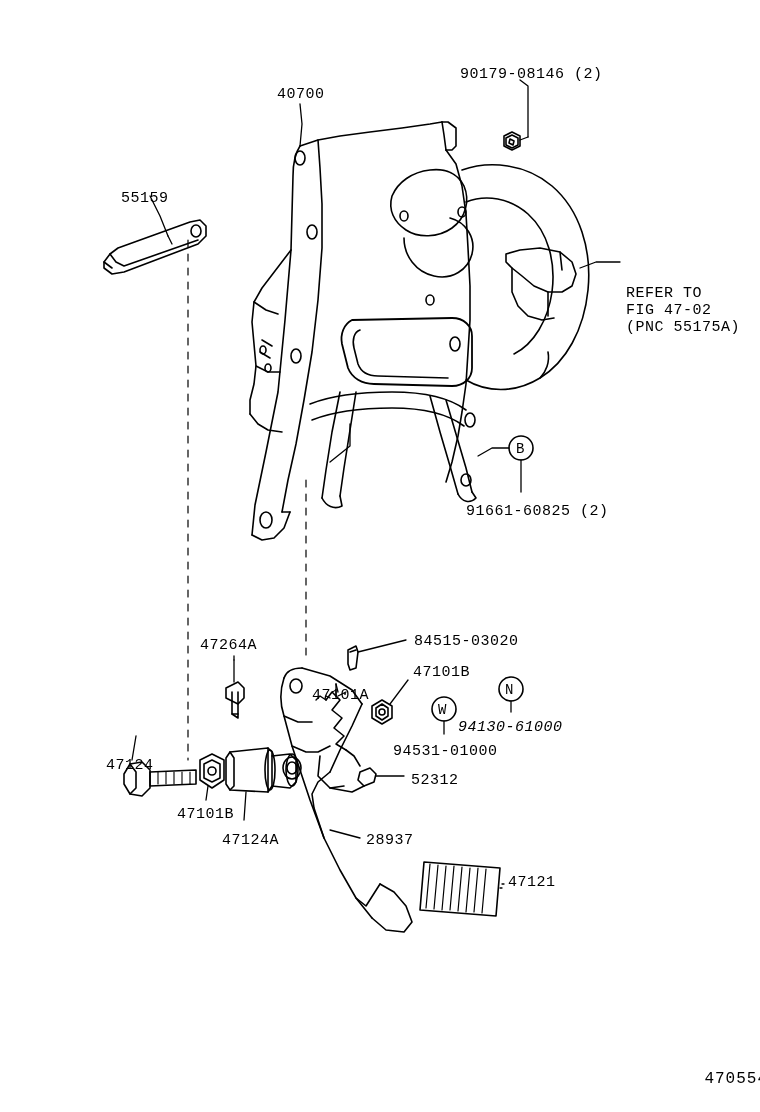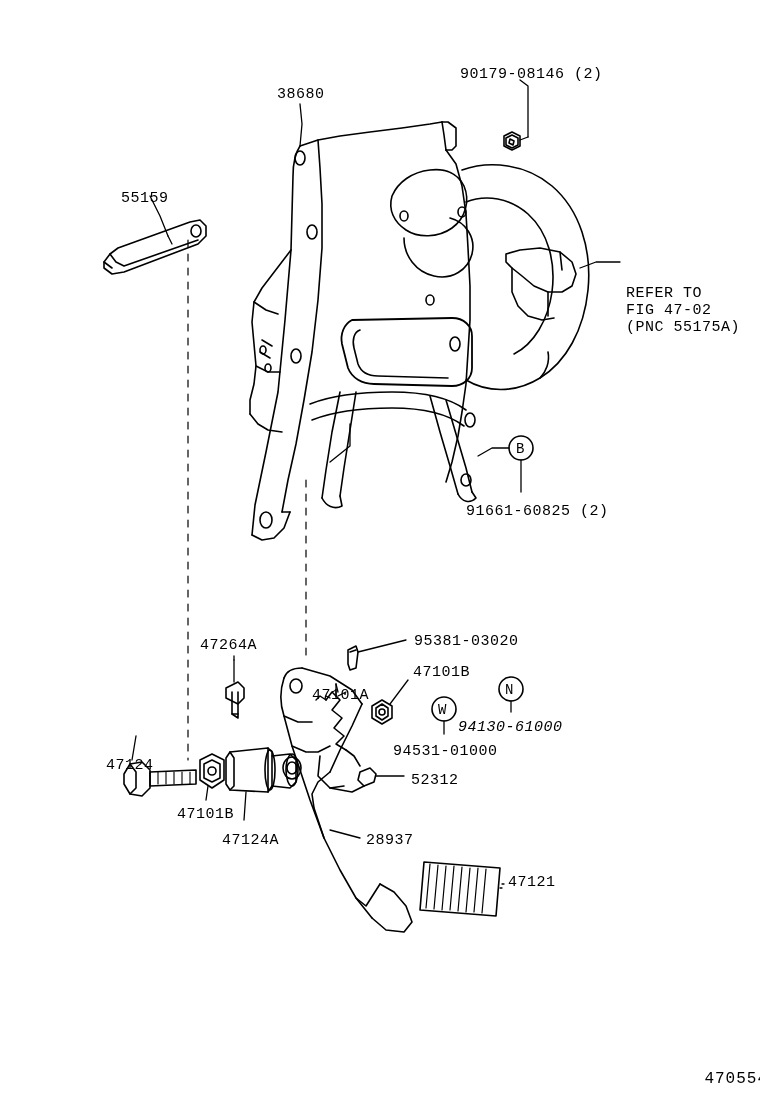--- a/index.html
+++ b/index.html
@@ -212,27 +212,27 @@
       <ellipse cx="270" cy="770" rx="5" ry="20"></ellipse>
       <path d="M246 792 L244 820" stroke-width="1.3"></path>
 
       <path d="M272 756 L290 754 L296 760 L296 782 L290 788 L272 786"></path>
       <ellipse cx="292" cy="770" rx="6" ry="16"></ellipse>
 
     </g>
   </svg>
 
   <div class="lbl" style="left:460px; top:66px;">90179-08146 (2)</div>
-  <div class="lbl" style="left:277px; top:86px;">38680</div>
+  <div class="lbl" style="left:277px; top:86px;">40700</div>
   <div class="lbl" style="left:121px; top:190px;">55159</div>
   <div class="lbl multiline" style="left:626px; top:243px;">REFER TO
 FIG 47-02
 (PNC 55175A)</div>
   <div class="lbl" style="left:466px; top:503px;text-align:right;">91661-60825 (2)</div>
-  <div class="lbl" style="left:414px; top:633px;">95381-03020</div>
+  <div class="lbl" style="left:414px; top:633px;">84515-03020</div>
   <div class="lbl" style="left:200px; top:637px;">47264A</div>
   <div class="lbl" style="left:413px; top:664px;">47101B</div>
   <div class="lbl" style="left:312px; top:687px;">47101A</div>
   <div class="lbl" style="left:458px; top:719px;font-style:italic;">94130-61000</div>
   <div class="lbl" style="left:393px; top:743px;">94531-01000</div>
   <div class="lbl" style="left:106px; top:733px;margin-top:24px;">47124</div>
   <div class="lbl" style="left:411px; top:772px;">52312</div>
   <div class="lbl" style="left:177px; top:806px;">47101B</div>
   <div class="lbl" style="left:222px; top:832px;">47124A</div>
   <div class="lbl" style="left:366px; top:832px;">28937</div>

